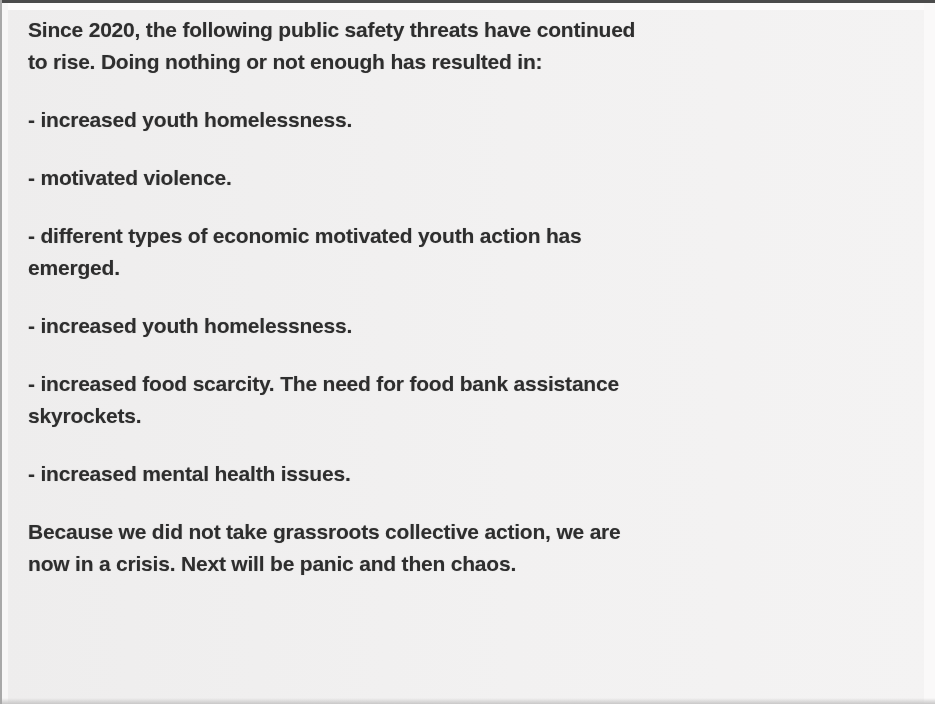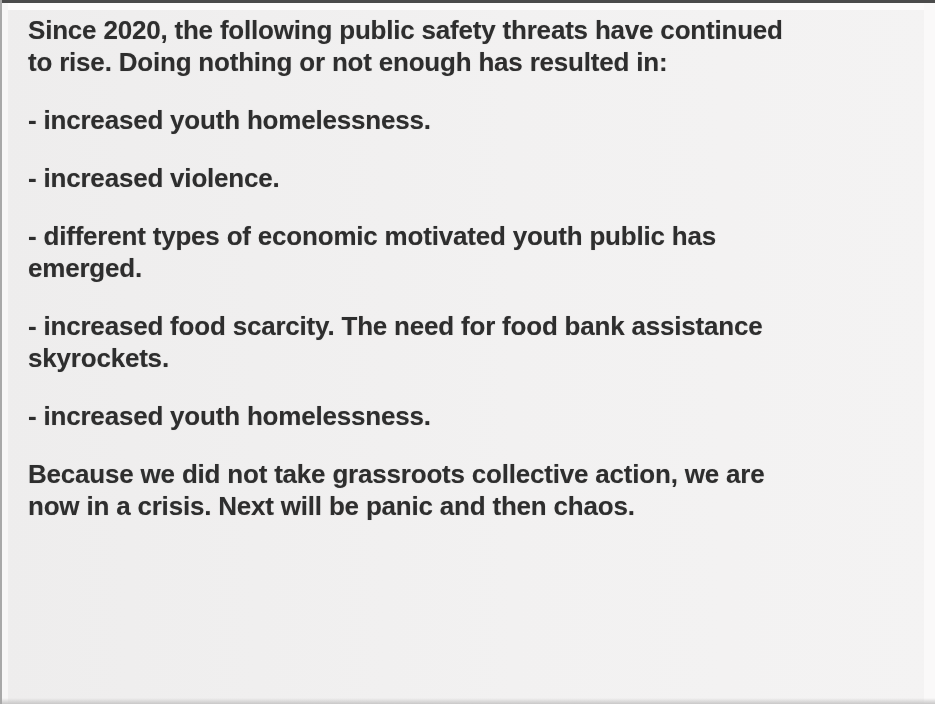--- a/index.html
+++ b/index.html
@@ -72,21 +72,21 @@
     top: 10px;
     left: 8px;
     right: 11px;
     bottom: 0;
     padding: 4px 10px 0 20px;
     box-sizing: border-box;
     z-index: 1;
   }
   .content p {
     margin: 0 0 26px 0;
-    font-size: 26px;
+    font-size: 21px;
     font-weight: 700;
     line-height: 32px;
     letter-spacing: -0.2px;
     color: #2e2e2e;
     white-space: pre-line;
     text-shadow: 0 0 1px rgba(70,70,70,0.35);
   }
   .content p:last-child {
     margin-bottom: 12px;
   }
@@ -99,22 +99,23 @@
   <div class="frame-top-white"></div>
   <div class="frame-left"></div>
   <div class="frame-left-white"></div>
   <div class="frame-right"></div>
   <div class="frame-bottom"></div>
 
   <div class="content">
     <p>Since 2020, the following public safety threats have continued
 to rise. Doing nothing or not enough has resulted in:</p>
     <p>- increased youth homelessness.</p>
-    <p>- increased violence.</p>
-    <p>- different types of economic motivated youth public has
+    <p>- motivated violence.</p>
+    <p>- different types of economic motivated youth action has
 emerged.</p>
+    <p>- increased youth homelessness.</p>
     <p>- increased food scarcity. The need for food bank assistance
 skyrockets.</p>
-    <p>- increased youth homelessness.</p>
+    <p>- increased mental health issues.</p>
     <p>Because we did not take grassroots collective action, we are
 now in a crisis. Next will be panic and then chaos.</p>
   </div>
 </div>
 
 </body></html>

